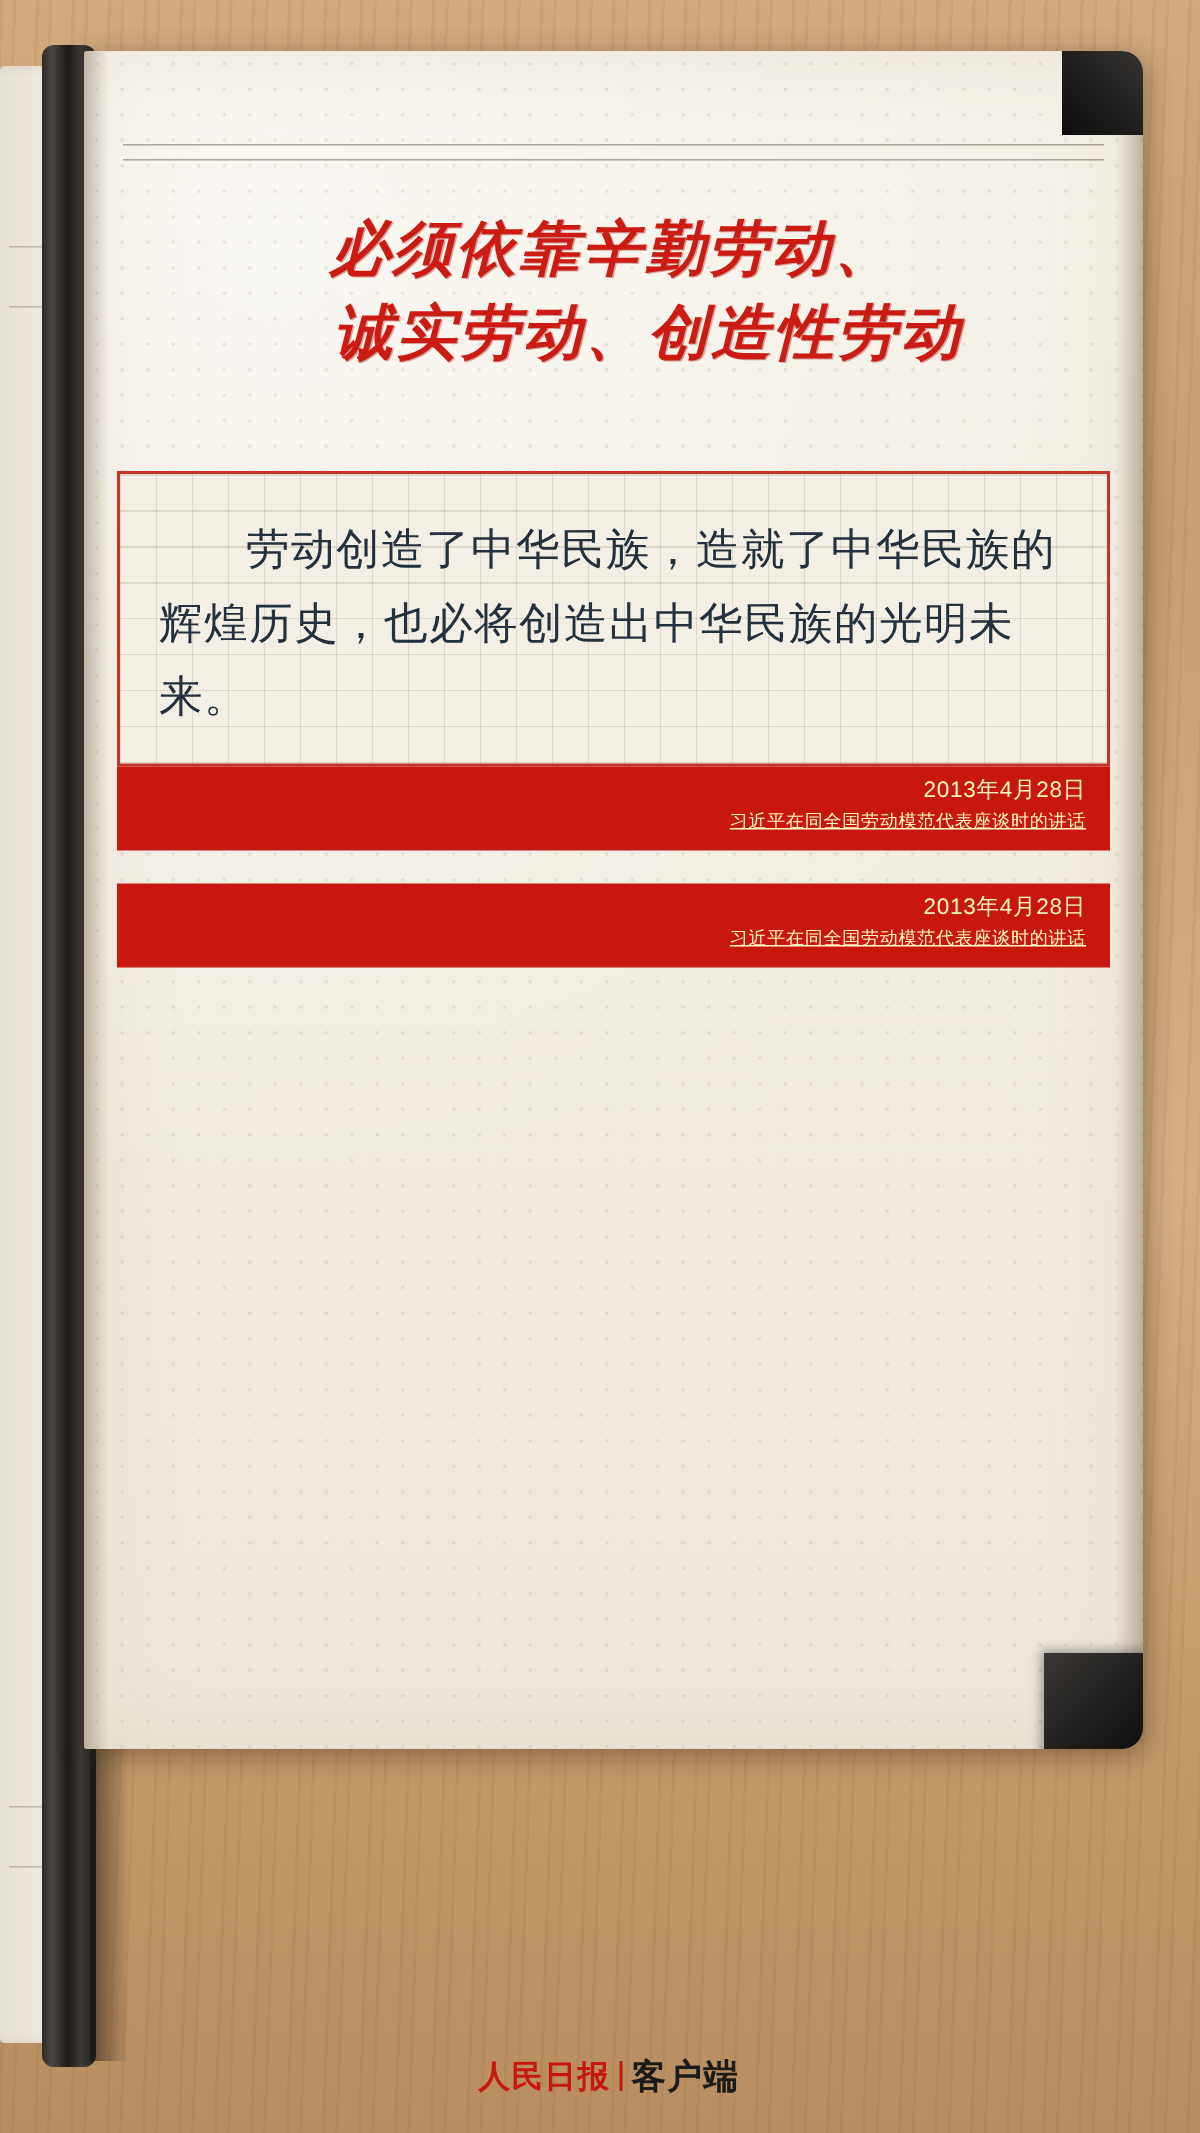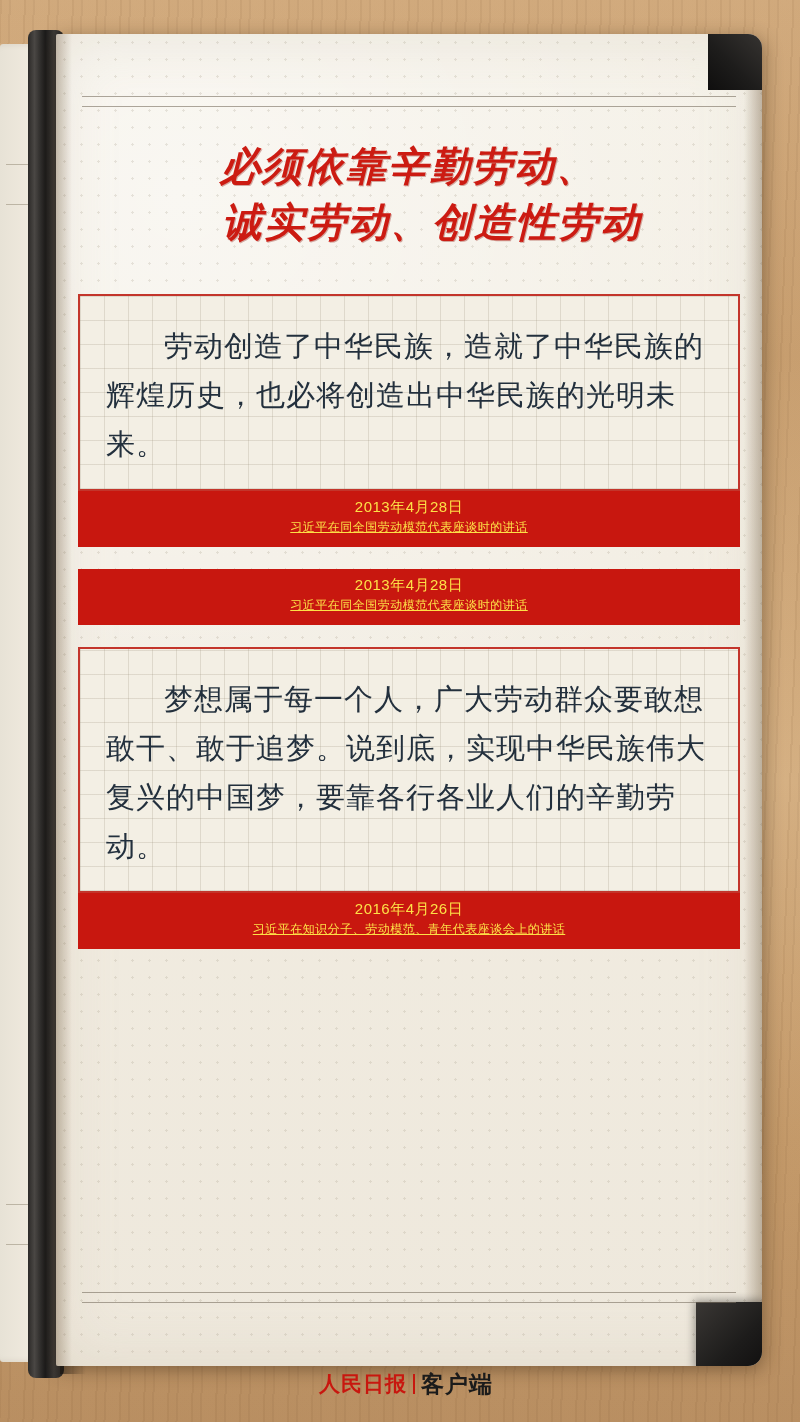--- a/index.html
+++ b/index.html
@@ -69,21 +69,21 @@
     height: 1340px;
     background: linear-gradient(90deg, rgba(20,15,10,0.55), rgba(20,15,10,0));
   }
 
   
   .page {
     position: absolute;
     left: 56px;
     top: 34px;
     width: 706px;
-    height: 1332px;
+    height: 1132px;
     background:
       radial-gradient(circle at 18% 12%, rgba(255,255,255,0.5), rgba(255,255,255,0) 55%),
       linear-gradient(180deg, #f4f0e6 0%, #f2ede2 40%, #eee8dc 100%);
     border-radius: 2px 14px 14px 2px;
     box-shadow: 2px 4px 18px rgba(60,40,20,0.45), inset 0 0 60px rgba(190,175,150,0.25);
     overflow: hidden;
   }
   .page-dots {
     position: absolute;
     inset: 0;
@@ -155,21 +155,21 @@
     letter-spacing: 2px;
     text-shadow: 1px 1px 0 rgba(140,20,10,0.35);
     font-style: italic;
   }
   .title .l2 { padding-left: 46px; }
 
   .cards {
     position: absolute;
     left: 22px;
     right: 22px;
-    top: 260px;
+    top: 280px;
   }
 
   .card {
     margin-bottom: 22px;
   }
   .quote-box {
     border: 2px solid #c3352b;
     background:
       repeating-linear-gradient(0deg, rgba(160,150,130,0.25) 0px, rgba(160,150,130,0.25) 1px, rgba(0,0,0,0) 1px, rgba(0,0,0,0) 24px),
       repeating-linear-gradient(90deg, rgba(160,150,130,0.25) 0px, rgba(160,150,130,0.25) 1px, rgba(0,0,0,0) 1px, rgba(0,0,0,0) 24px),
@@ -181,23 +181,23 @@
     font-family: "DejaVu Serif", serif;
     font-size: 29px;
     line-height: 49px;
     color: #23303d;
     text-indent: 58px;
     letter-spacing: 1px;
     word-break: break-all;
   }
   .source {
     background: #c8170f;
-    color: #fde047;
-    text-align: center;
-    padding: 6px 0 9px 0;
+    color: #fef9c3;
+    text-align: right;
+    padding: 6px 16px 9px 0;
   }
   .source .date {
     font-size: 15px;
     line-height: 20px;
     letter-spacing: 0.5px;
   }
   .source .speech {
     font-size: 12px;
     line-height: 21px;
     letter-spacing: 0.5px;
@@ -282,29 +282,20 @@
         </div>
       </div>
 
       <div class="card">
         <div class="source">
           <div class="date">2013年4月28日</div>
           <div class="speech">习近平在同全国劳动模范代表座谈时的讲话</div>
         </div>
       </div>
 
-      <div class="card">
-        <div class="quote-box">
-          <div class="quote-text">梦想属于每一个人，广大劳动群众要敢想敢干、敢于追梦。说到底，实现中华民族伟大复兴的中国梦，要靠各行各业人们的辛勤劳动。</div>
-        </div>
-        <div class="source">
-          <div class="date">2016年4月26日</div>
-          <div class="speech">习近平在知识分子、劳动模范、青年代表座谈会上的讲话</div>
-        </div>
-      </div>
 
     </div>
   </div>
 </div>
 
 <div class="footer">
   <span class="rm">人民日报</span>
   <span class="bar"></span>
   <span class="kh">客户端</span>
 </div>

